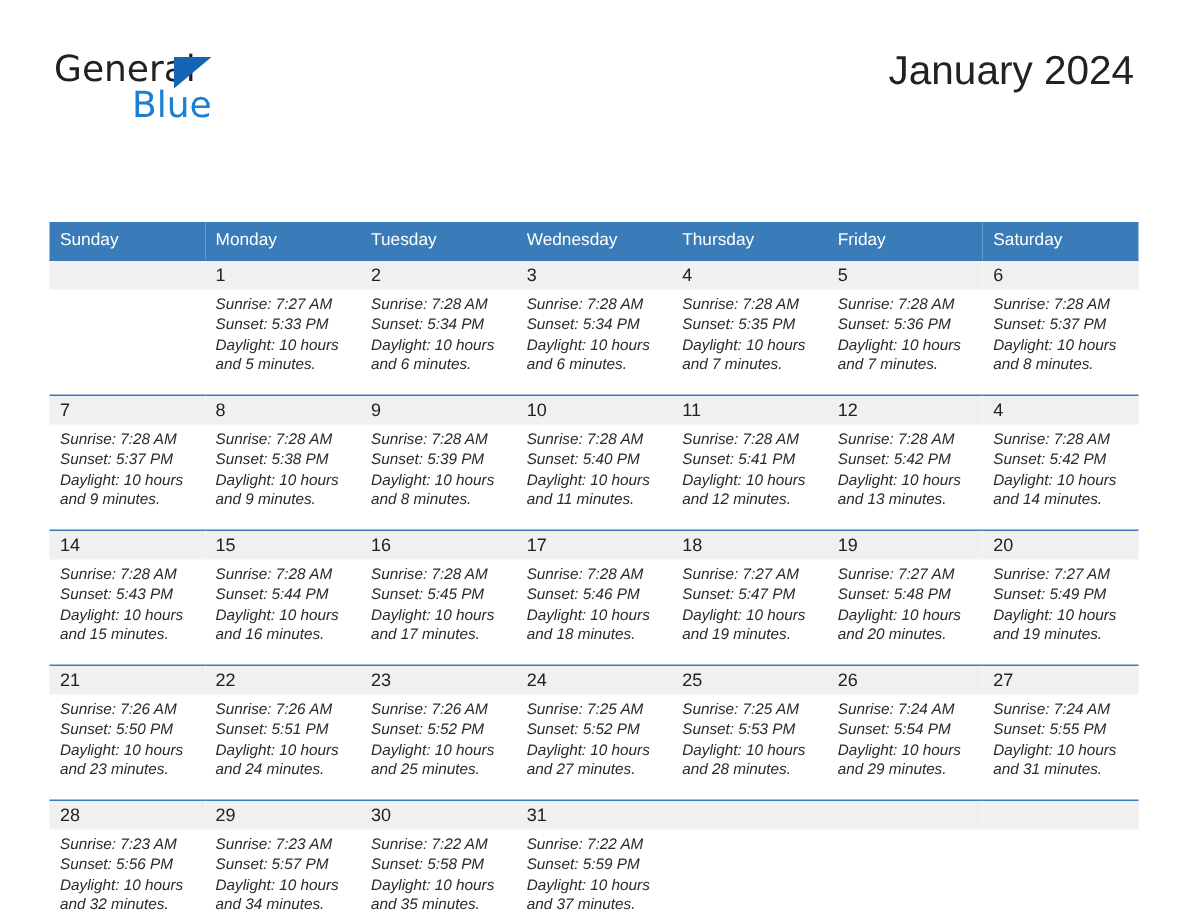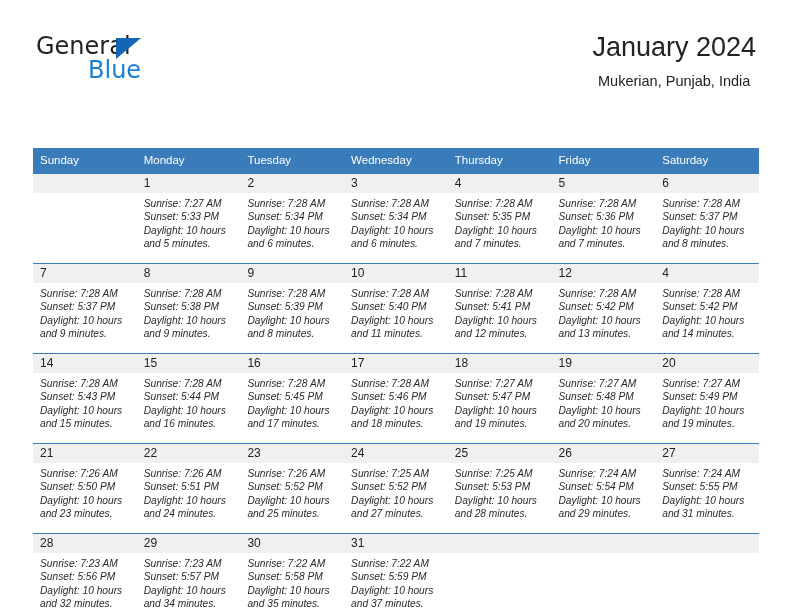--- a/index.html
+++ b/index.html
@@ -158,21 +158,20 @@
   <div class="header">
 
     <div class="logo">
       <span class="logo-general">General</span>
       <span class="logo-tri"></span>
       <span class="logo-blue">Blue</span>
     </div>
 
     <div class="title-block">
       <div class="cal-title">January 2024</div>
-      <div class="cal-subtitle">Mukerian, Punjab, India</div>
     </div>
 
   </div>
 
   <div class="calendar">
     <table class="cal">
       <thead>
         <tr>
           <th>Sunday</th>
           <th>Monday</th>

